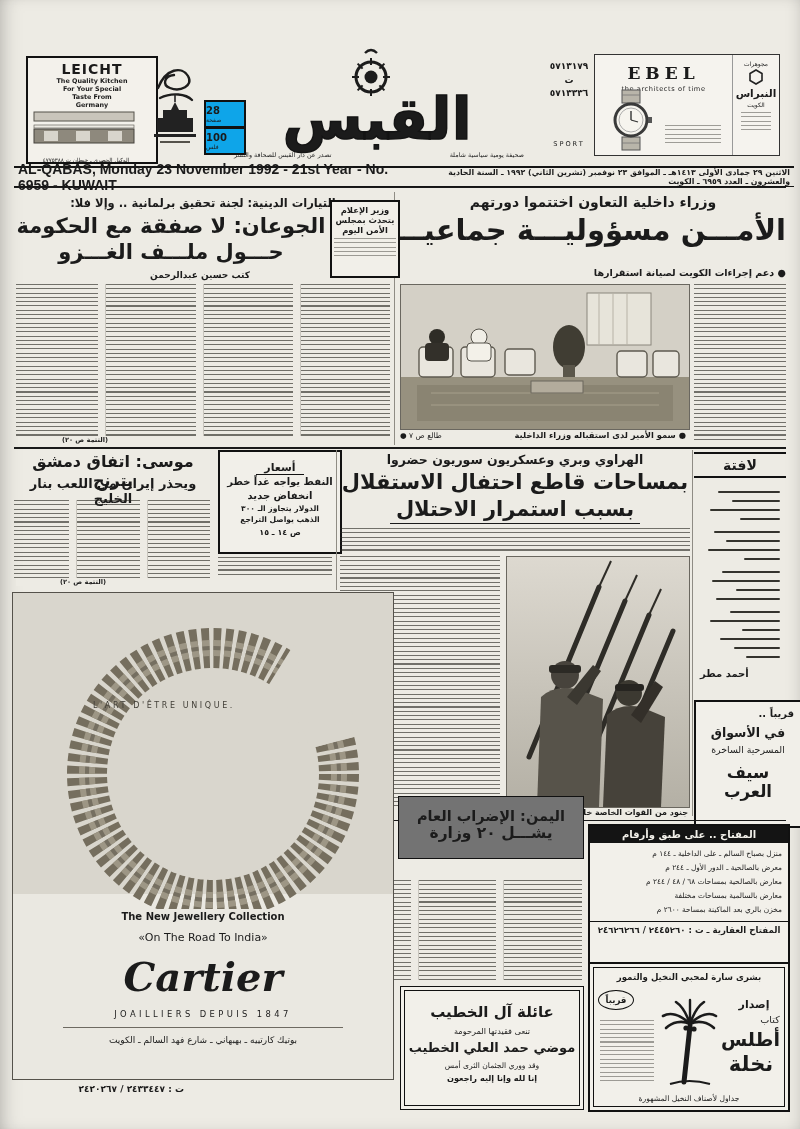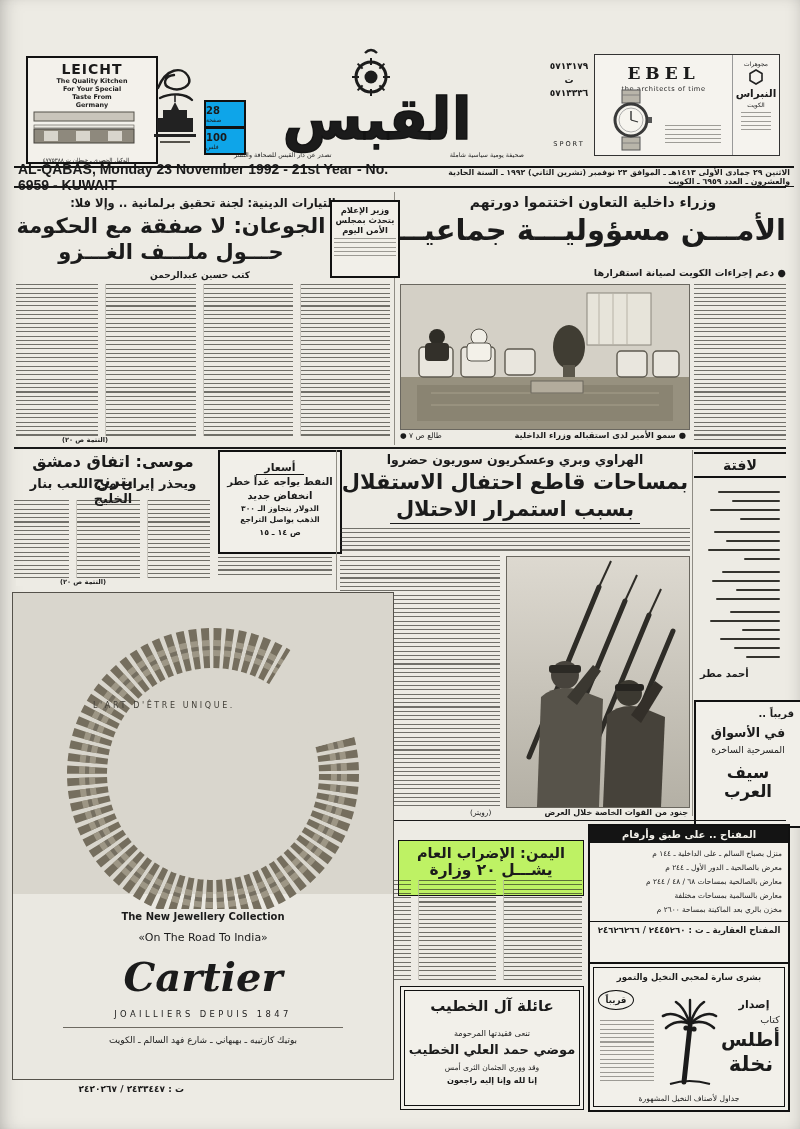--- a/index.html
+++ b/index.html
@@ -279,21 +279,21 @@
   <div class="abs rtl" style="left:694px;top:700px;width:92px;height:112px;border:2px solid #111;background:#f1efe9;padding:6px 6px">
     <div class="b" style="font-size:10px">قريباً ..</div>
     <div class="ctr b" style="font-size:12.5px;margin-top:6px">في الأسواق</div>
     <div class="ctr" style="font-size:9.4px;margin-top:4px">المسرحية الساخرة</div>
     <div class="ctr" style="font-size:16.5px;font-weight:900;margin-top:8px">سيف العرب</div>
   </div>
 
   <div class="abs rule" style="left:340px;top:820px;width:446px;height:1.4px"></div>
 
   <div class="abs tb" style="left:340px;top:824px;width:54px;height:50px"></div>
-  <div class="abs rtl ctr" style="left:398px;top:840px;width:184px;height:50px;border:1.5px solid #111;background:#bef264;padding-top:4px">
+  <div class="abs rtl ctr" style="left:398px;top:796px;width:184px;height:50px;border:1.5px solid #111;background:#737373;padding-top:11px">
     <div style="font-size:14.5px;font-weight:900">اليمن: الإضراب العام</div>
     <div style="font-size:15.5px;font-weight:900">يشـــل ٢٠ وزارة</div>
   </div>
   <div class="abs cols" style="left:340px;top:880px;width:242px;height:100px">
     <div class="col tb"></div>
     <div class="col tb"></div>
     <div class="col tb"></div>
   </div>
 
   <div class="abs rtl" style="left:588px;top:824px;width:198px;height:136px;border:2.5px solid #111;background:#f2f0ea">
@@ -329,23 +329,23 @@
       <path d="M10,86 Q29,80 50,86" stroke="#1b1b1b" stroke-width="2" fill="none"></path>
     </svg>
     <div class="abs rtl ctr b" style="left:138px;top:34px;width:52px;font-size:11px">إصدار</div>
     <div class="abs rtl ctr" style="left:154px;top:50px;width:52px;font-size:9.6px">كتاب</div>
     <div class="abs rtl ctr" style="left:132px;top:64px;width:58px;font-size:19px;font-weight:900">أطلس</div>
     <div class="abs rtl ctr" style="left:132px;top:88px;width:58px;font-size:21px;font-weight:900">نخلة</div>
     <div class="abs rtl ctr" style="left:8px;bottom:7px;width:182px;font-size:7.6px">جداول لأصناف النخيل المشهورة</div>
   </div>
 
   <div class="abs" style="left:400px;top:986px;width:182px;height:122px;border:1.5px solid #111;background:#f2f0ea">
-    <div class="abs rtl ctr" style="inset:3px;border:1px solid #111;padding-top:6px">
+    <div class="abs rtl ctr" style="inset:3px;border:1px solid #111;padding-top:12px">
       <div style="font-size:15px;font-weight:900">عائلة آل الخطيب</div>
-      <div style="font-size:8.2px;margin-top:13px">تنعى فقيدتها المرحومة</div>
+      <div style="font-size:8.2px;margin-top:5px">تنعى فقيدتها المرحومة</div>
       <div class="b" style="font-size:13px;margin-top:4px">موضي حمد العلي الخطيب</div>
       <div style="font-size:7.6px;margin-top:6px">وقد ووري الجثمان الثرى أمس</div>
       <div class="b" style="font-size:8.2px;margin-top:3px">إنا لله وإنا إليه راجعون</div>
     </div>
   </div>
 
   <div class="abs" style="left:12px;top:592px;width:380px;height:486px;border:1px solid #55524b;background:linear-gradient(180deg,#d9d6cd 0,#d9d6cd 62%,#eae8e1 62%,#eae8e1 100%)">
     <svg class="abs" style="left:10px;top:16px" width="360" height="300" viewBox="0 0 360 300">
       <circle cx="190" cy="165" r="126" fill="none" stroke="#756e5e" stroke-width="40" stroke-dasharray="7 4"></circle>
       <circle cx="190" cy="165" r="126" fill="none" stroke="#a59e8c" stroke-width="16" stroke-dasharray="7 4" opacity=".85"></circle>

